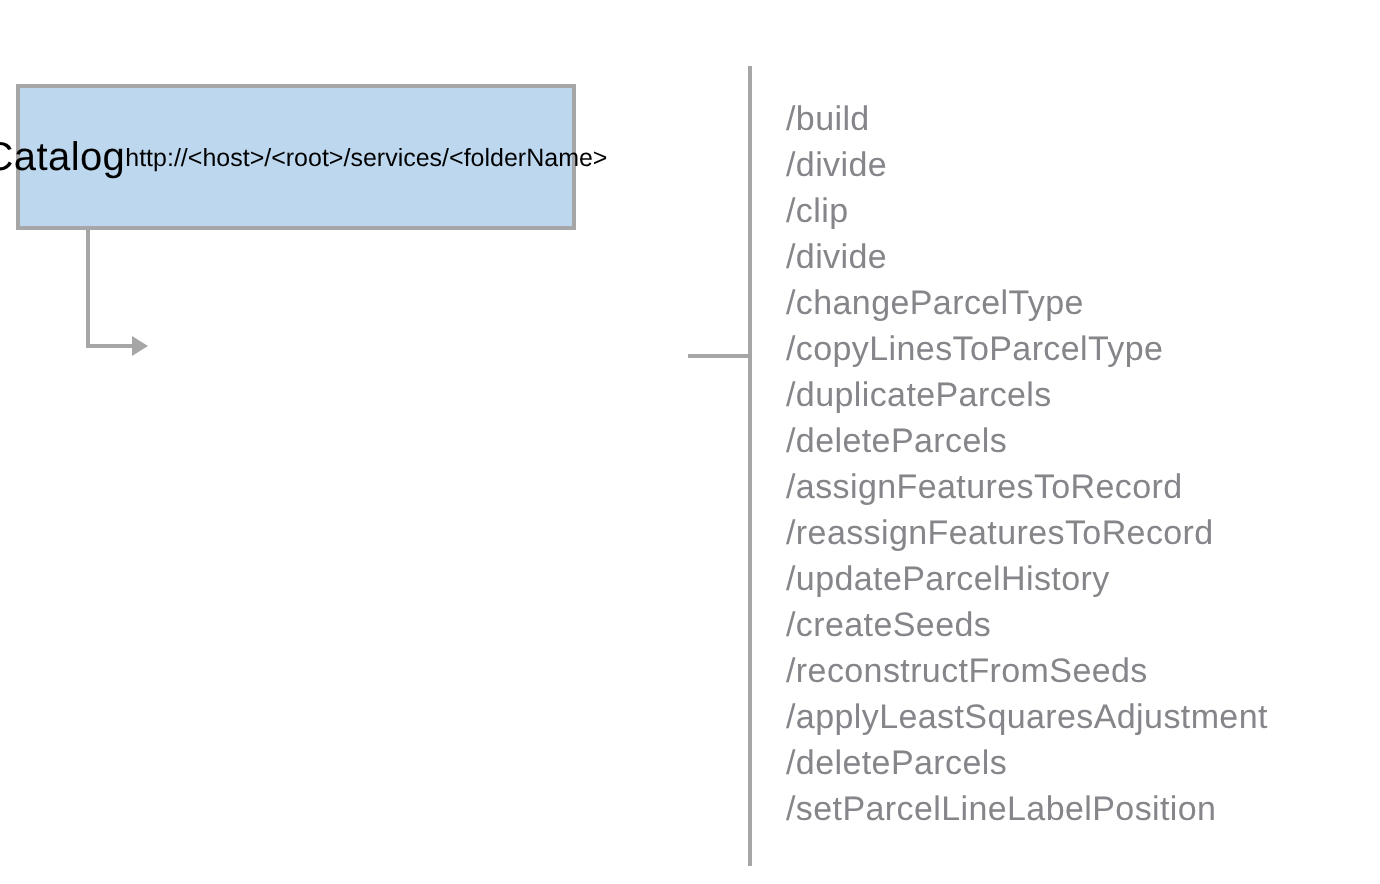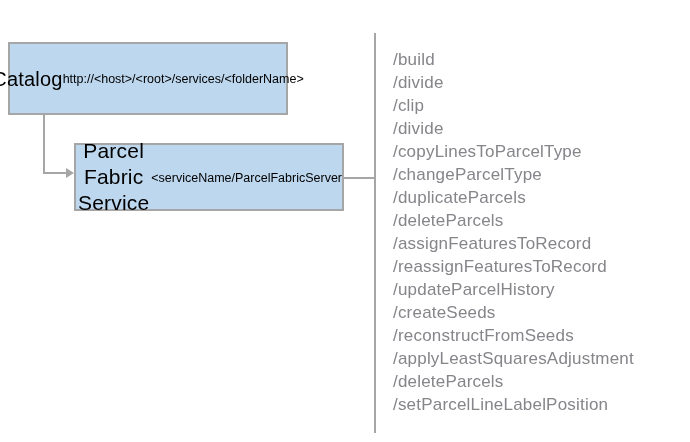--- a/index.html
+++ b/index.html
@@ -83,35 +83,31 @@
 
   <div class="node-box catalog-box">
     <div class="box-title">Catalog</div>
     <div class="box-subtitle">http://&lt;host&gt;/&lt;root&gt;/services/&lt;folderName&gt;</div>
   </div>
 
   <div class="line elbow-v"></div>
   <div class="line elbow-h"></div>
   <div class="arrowhead"></div>
 
-  <div class="node-box service-box">
-    <div class="box-title">Parcel Fabric Service</div>
-    <div class="box-subtitle">&lt;serviceName/ParcelFabricServer</div>
-  </div>
 
   <div class="line svc-link"></div>
   <div class="line divider-v"></div>
 
   <ul class="endpoint-list">
       <li>/build</li>
       <li>/divide</li>
       <li>/clip</li>
       <li>/divide</li>
+      <li>/changeParcelType</li>
       <li>/copyLinesToParcelType</li>
-      <li>/changeParcelType</li>
       <li>/duplicateParcels</li>
       <li>/deleteParcels</li>
       <li>/assignFeaturesToRecord</li>
       <li>/reassignFeaturesToRecord</li>
       <li>/updateParcelHistory</li>
       <li>/createSeeds</li>
       <li>/reconstructFromSeeds</li>
       <li>/applyLeastSquaresAdjustment</li>
       <li>/deleteParcels</li>
       <li>/setParcelLineLabelPosition</li>

